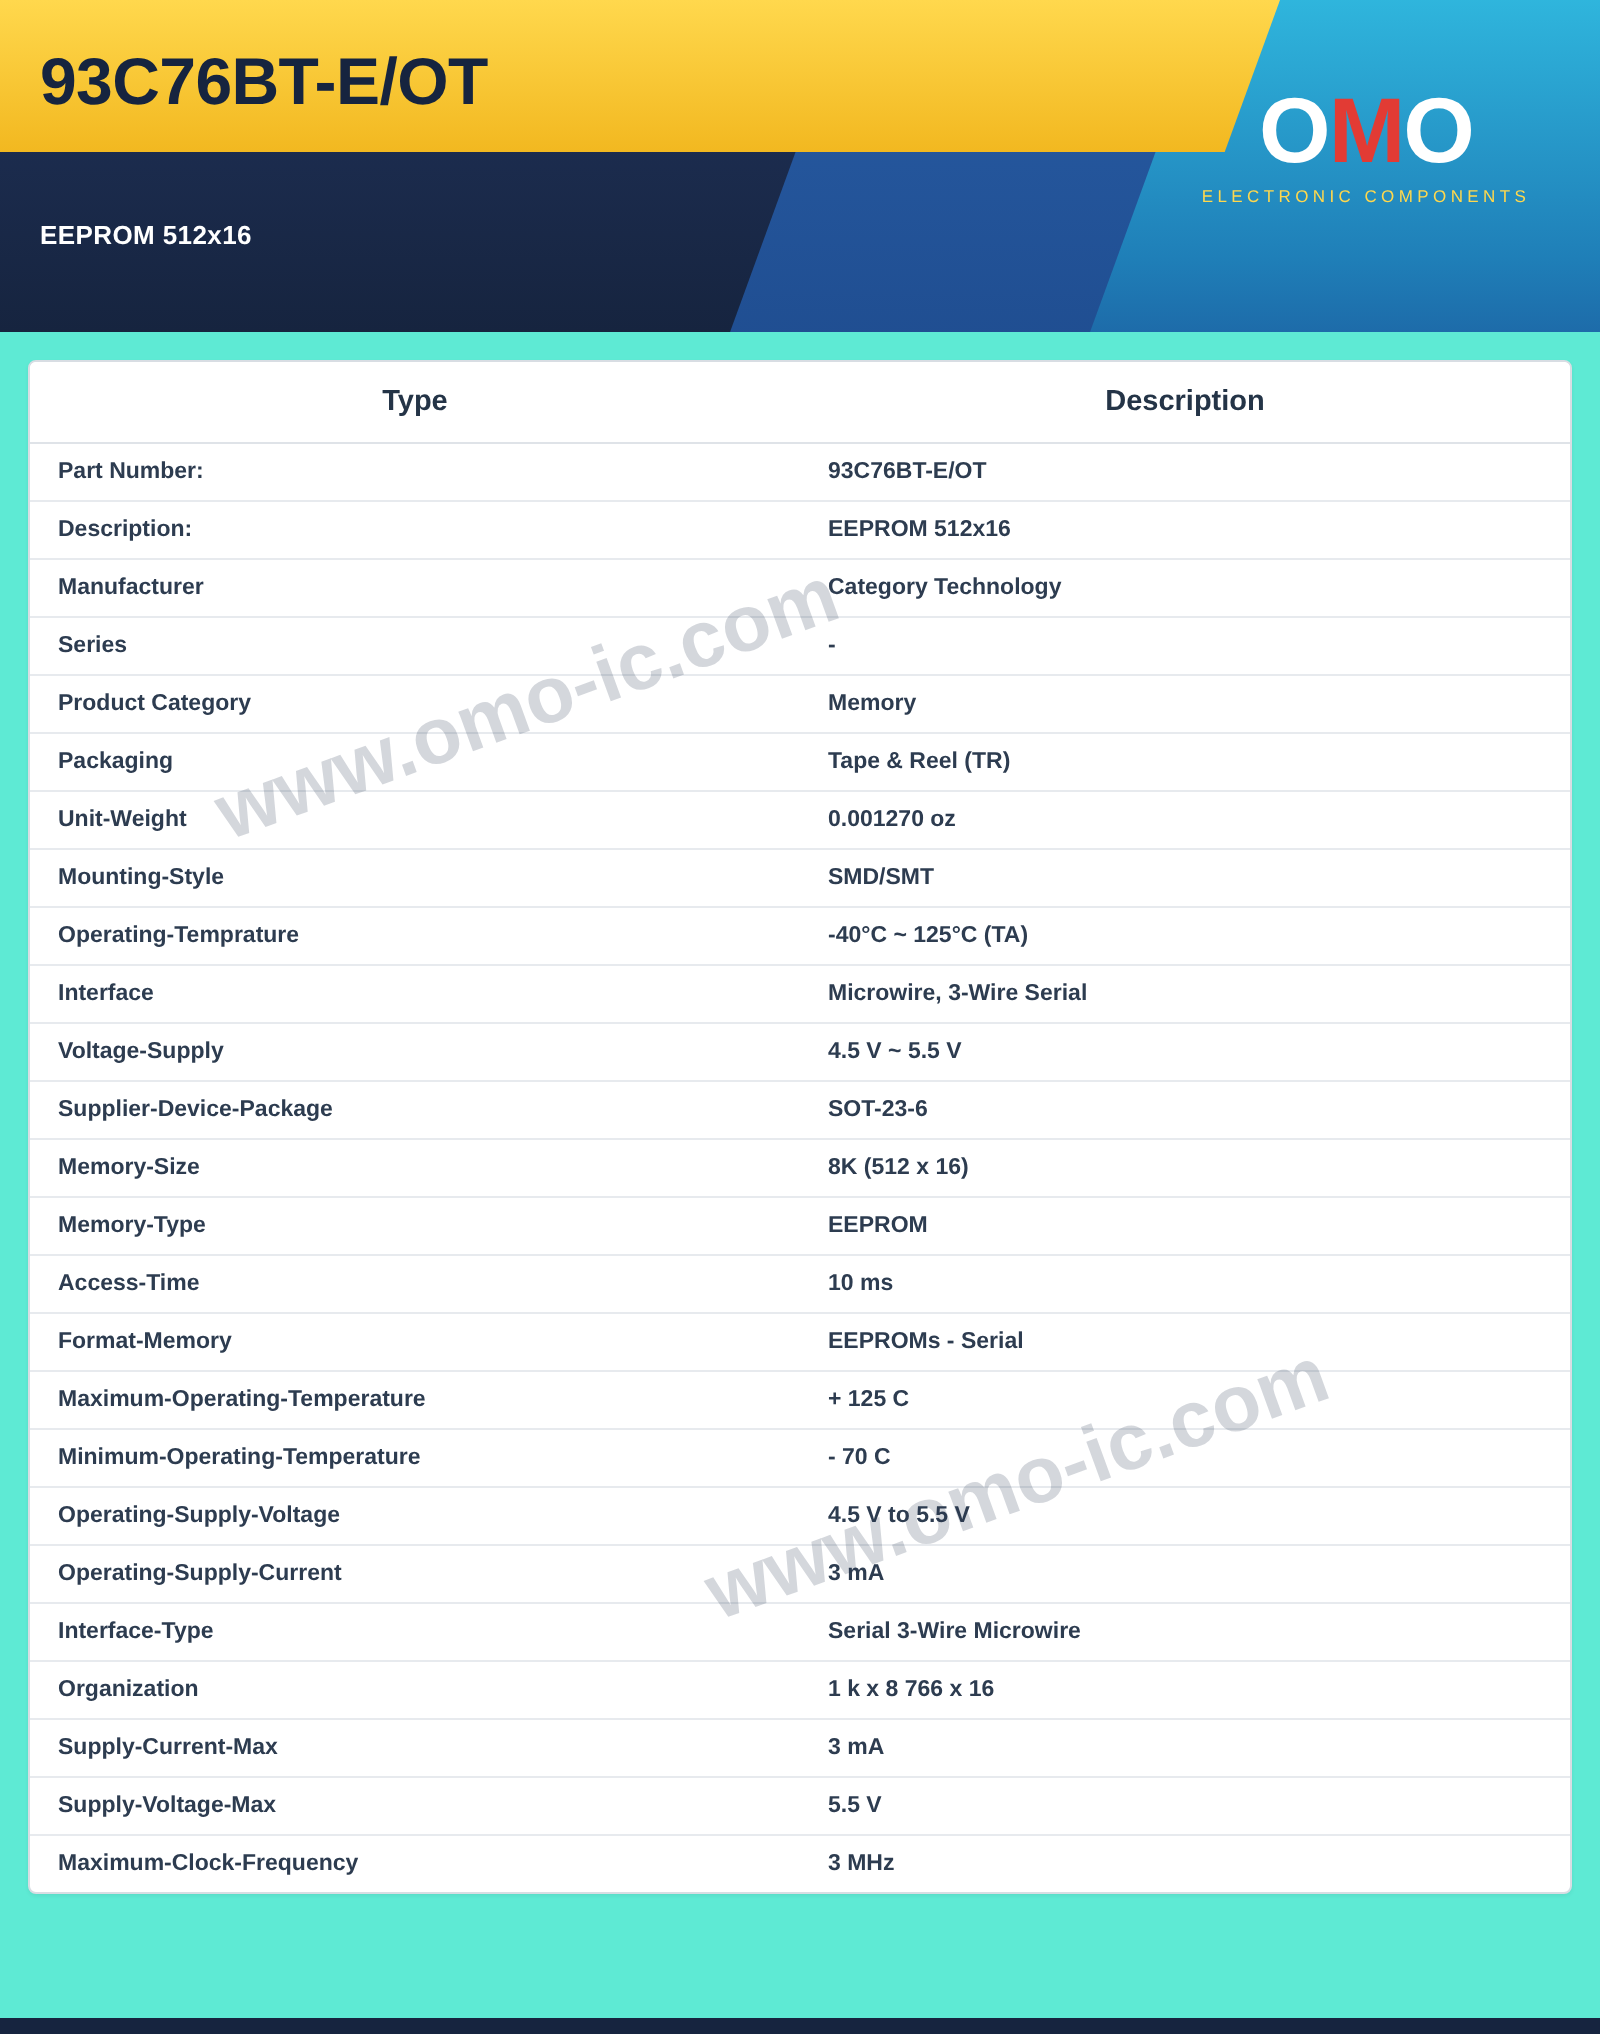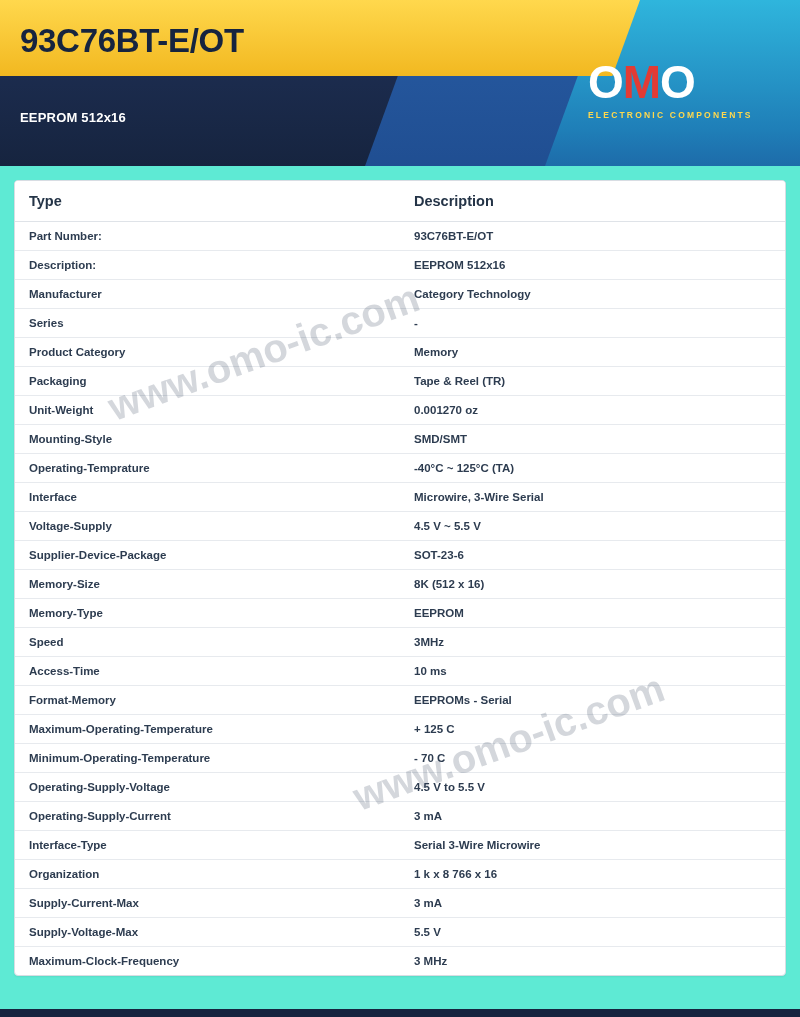--- a/index.html
+++ b/index.html
@@ -86,60 +86,61 @@
     left: 20px;
     font-size: 13px;
     font-weight: bold;
     color: #ffffff;
     letter-spacing: 0.2px;
     z-index: 5;
   }
   
   .logo {
     position: absolute;
-    top: 56px;
+    top: 39px;
     right: 22px;
     width: 190px;
+    text-align: center;
     z-index: 6;
   }
   .logo-mark {
     font-size: 46px;
     font-weight: bold;
     color: #ffffff;
     line-height: 52px;
     letter-spacing: -1px;
   }
   .logo-mark .o-red { color: #e23b34; }
   .logo-sub {
     margin-top: 2px;
     font-size: 8.5px;
     letter-spacing: 2.2px;
     color: #ffd84d;
-    font-weight: bold;
+    font-weight: normal;
   }
 
   
   .card {
     position: absolute;
     top: 180px;
     left: 14px;
     width: 772px;
     background: #ffffff;
     border: 1px solid #d8dde3;
     border-radius: 4px;
     overflow: hidden;
     box-shadow: 0 1px 2px rgba(0,0,0,0.06);
   }
   table {
     width: 100%;
     border-collapse: collapse;
     table-layout: fixed;
   }
   th {
-    text-align: left;
+    text-align: center;
     font-size: 14.5px;
     font-weight: bold;
     color: #243447;
     padding: 12px 14px;
     border-bottom: 1px solid #dfe3e8;
     background: #ffffff;
   }
   td {
     font-size: 11.5px;
     color: #2d3c50;
@@ -256,24 +257,20 @@
           </tr>
           <tr>
             <td class="k">Memory-Size</td>
             <td class="v">8K (512 x 16)</td>
           </tr>
           <tr>
             <td class="k">Memory-Type</td>
             <td class="v">EEPROM</td>
           </tr>
           <tr>
-            <td class="k">Speed</td>
-            <td class="v">3MHz</td>
-          </tr>
-          <tr>
             <td class="k">Access-Time</td>
             <td class="v">10 ms</td>
           </tr>
           <tr>
             <td class="k">Format-Memory</td>
             <td class="v">EEPROMs - Serial</td>
           </tr>
           <tr>
             <td class="k">Maximum-Operating-Temperature</td>
             <td class="v">+ 125 C</td>

